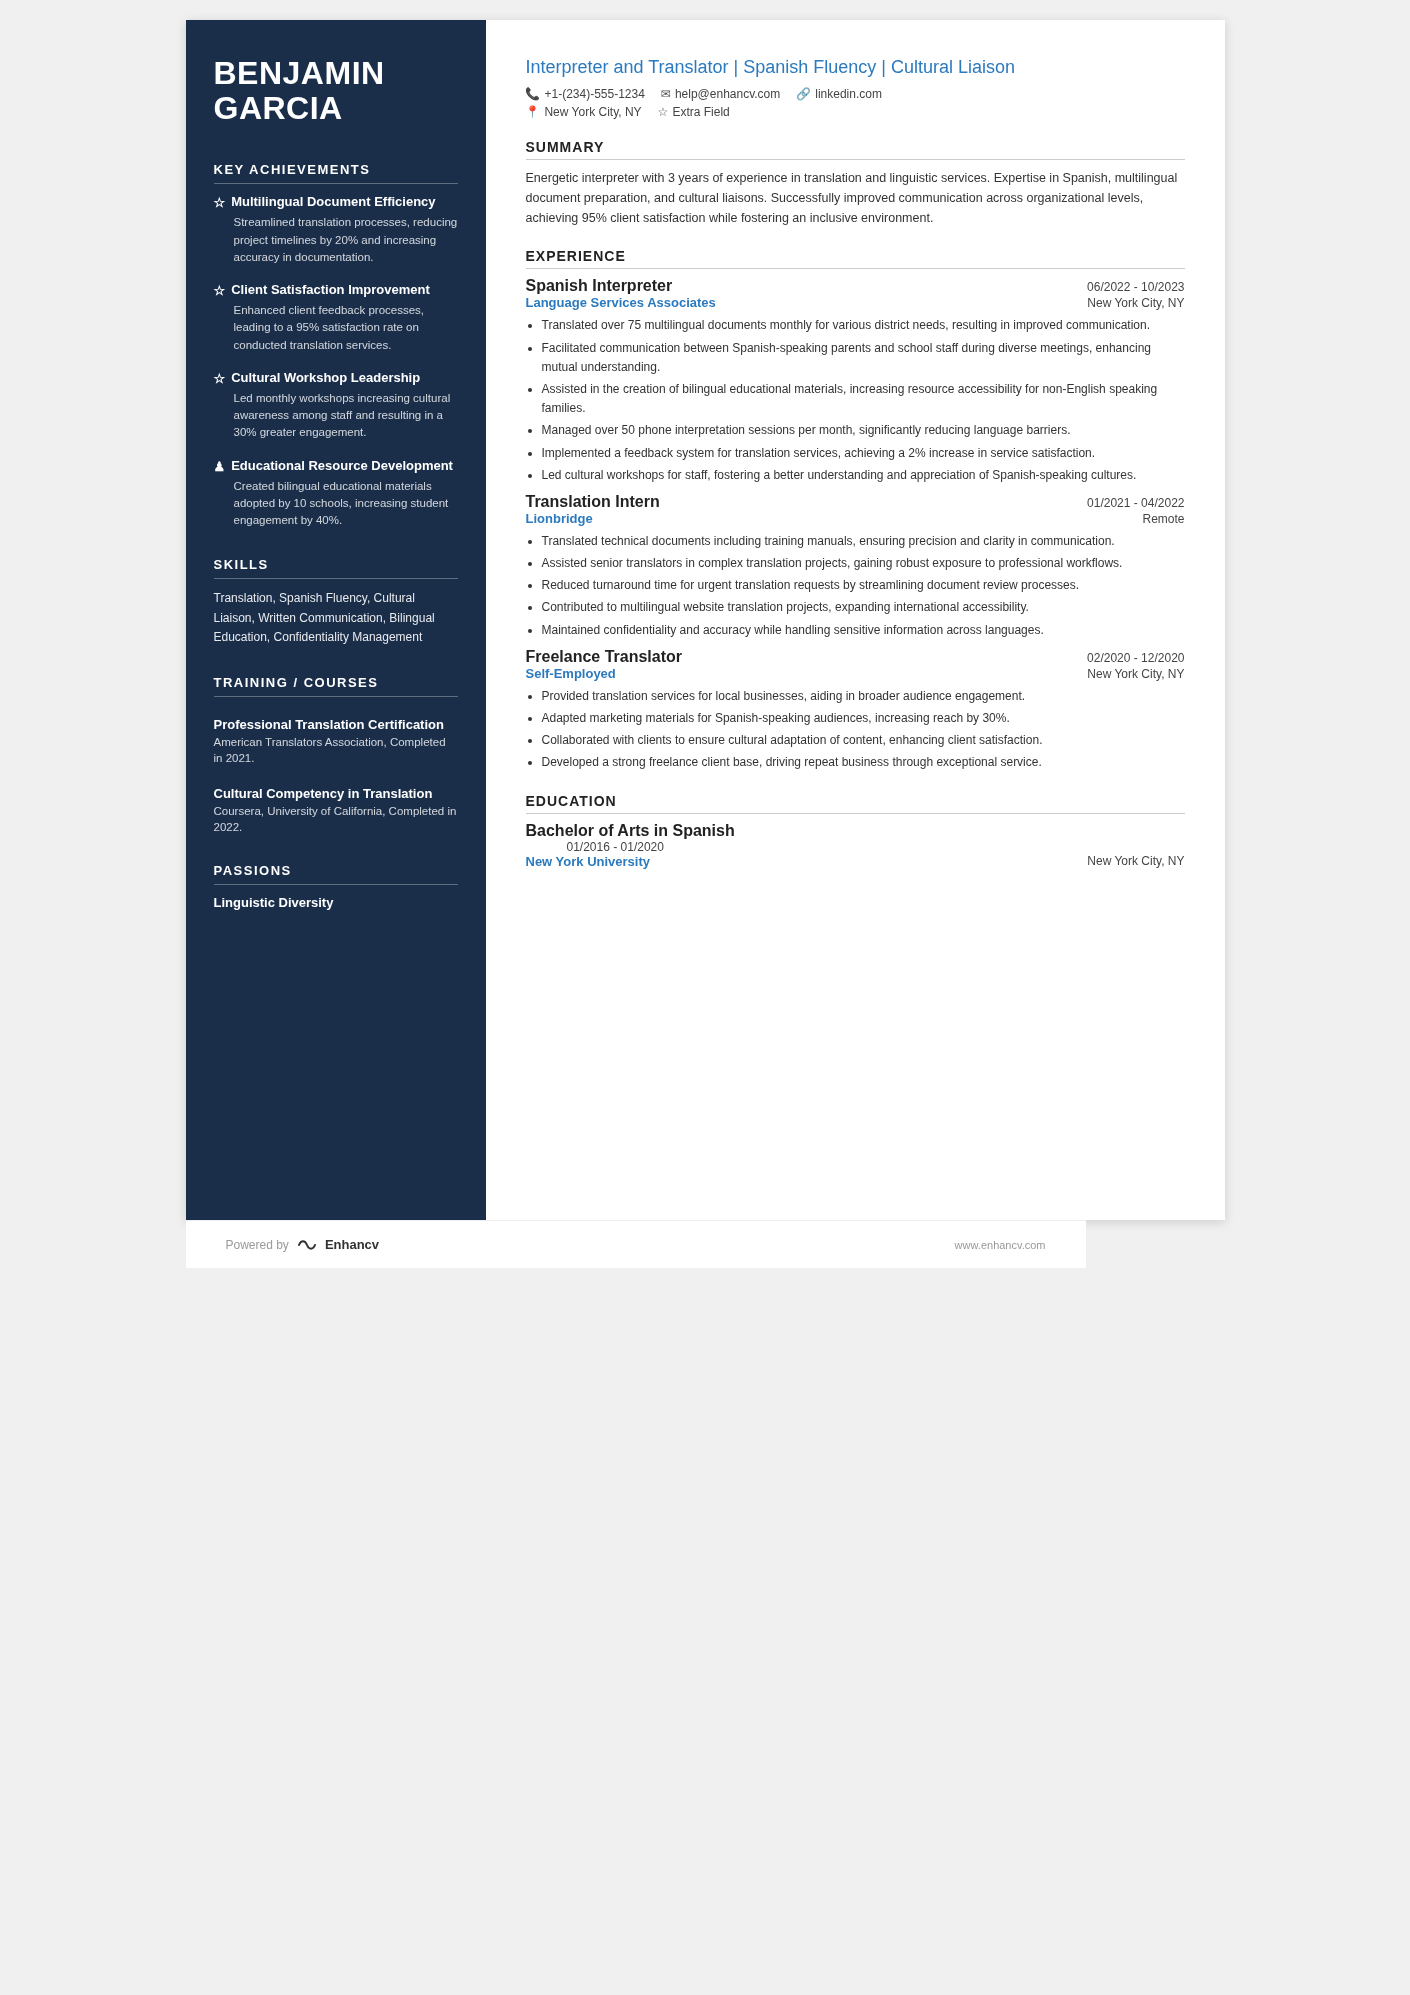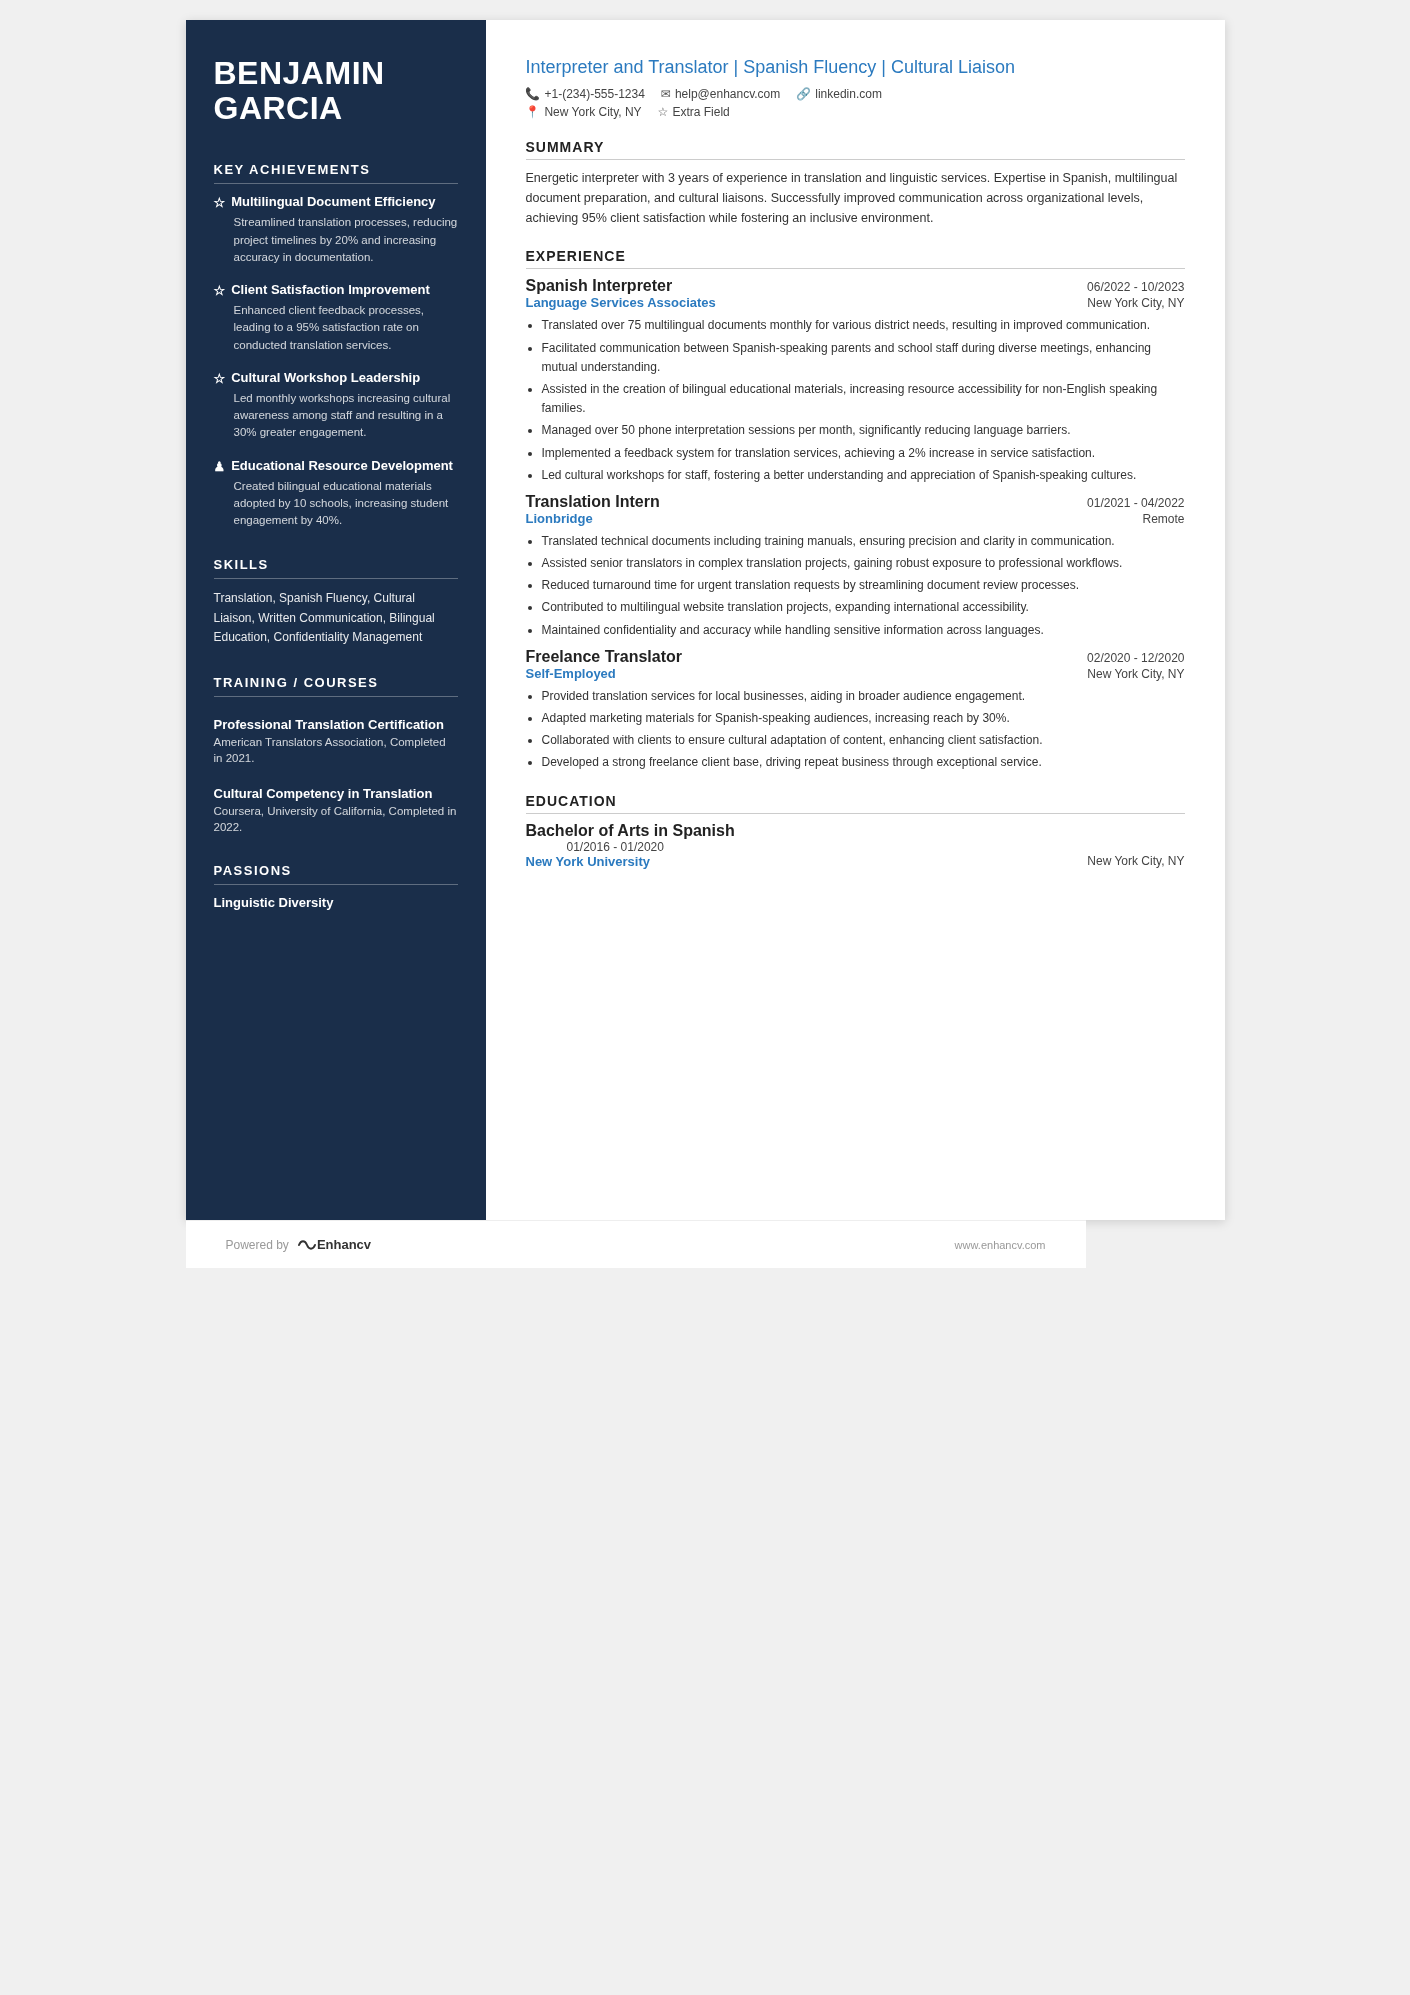--- a/index.html
+++ b/index.html
@@ -230,21 +230,21 @@
       width: 900px;
     }
     .footer-logo {
       display: flex;
       align-items: center;
       gap: 8px;
     }
     .enhancv-logo {
       display: inline-flex;
       align-items: center;
-      gap: 0;
+      gap: 8px;
       font-size: 13px;
       color: #555;
       font-weight: 600;
     }
     .resume-wrapper {
       display: flex;
       flex-direction: column;
     }
   </style>
 </head>

